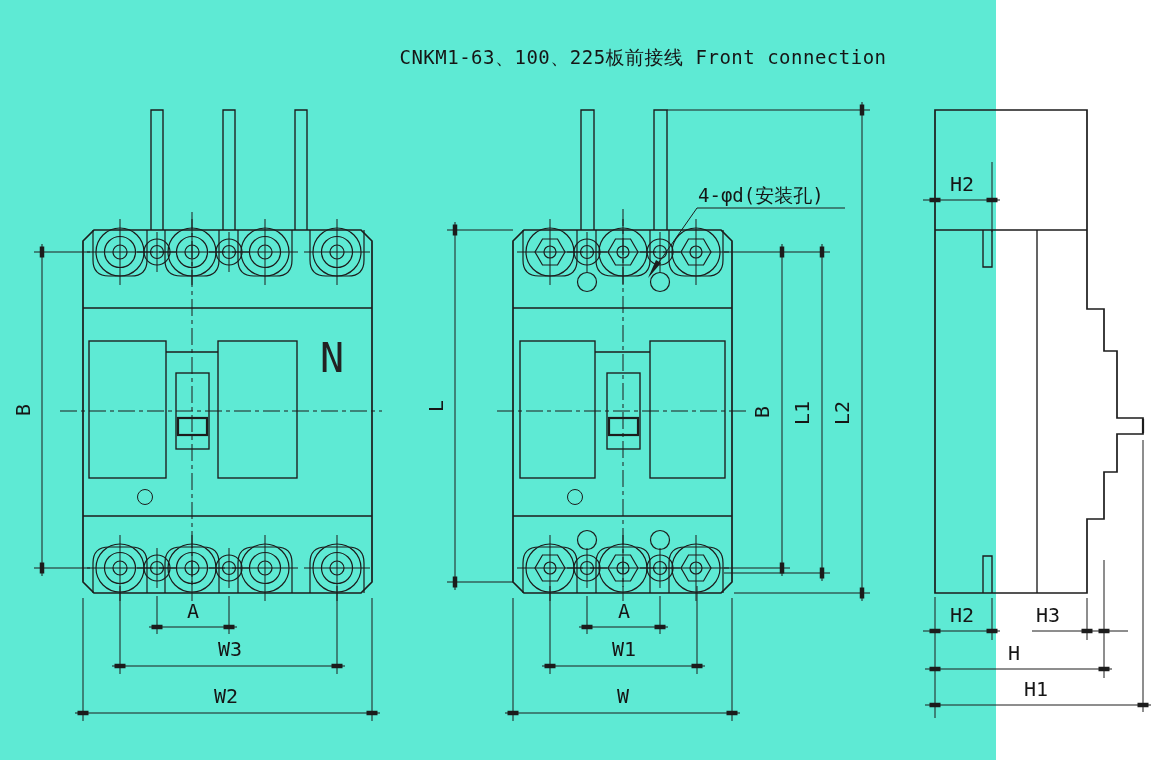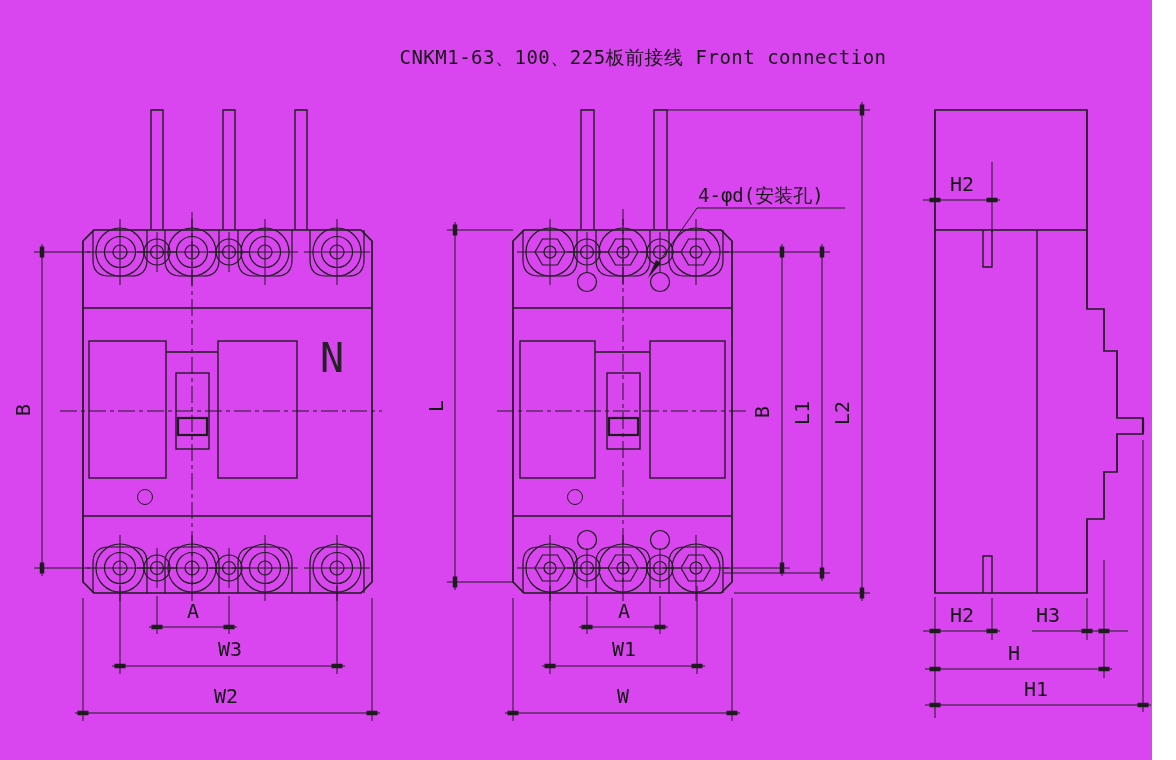--- a/index.html
+++ b/index.html
@@ -1,16 +1,16 @@
 <!DOCTYPE html>
 <html><head>
 <meta charset="utf-8">
 <style>
   html,body{margin:0;padding:0;background:#ffffff;width:1176px;height:760px;overflow:hidden}
-  .stage{position:relative;width:1152px;height:760px;background:#d946ef}
+  .stage{position:relative;width:996px;height:760px;background:#5eead4}
   svg{display:block}
   .ol{stroke-width:1.7}
   .md{stroke-width:1.35}
   .thin{stroke-width:1}
   .bold{stroke-width:2.2}
   .cl{stroke-width:1;stroke-dasharray:17 4 4 4}
   text{font-family:"DejaVu Sans Mono","Liberation Mono",monospace;fill:#161616;stroke:none}
   .dim{font-size:20px}
   .ttl{font-size:19px;letter-spacing:.5px}
   .pole{font-size:40px;fill:#222}

